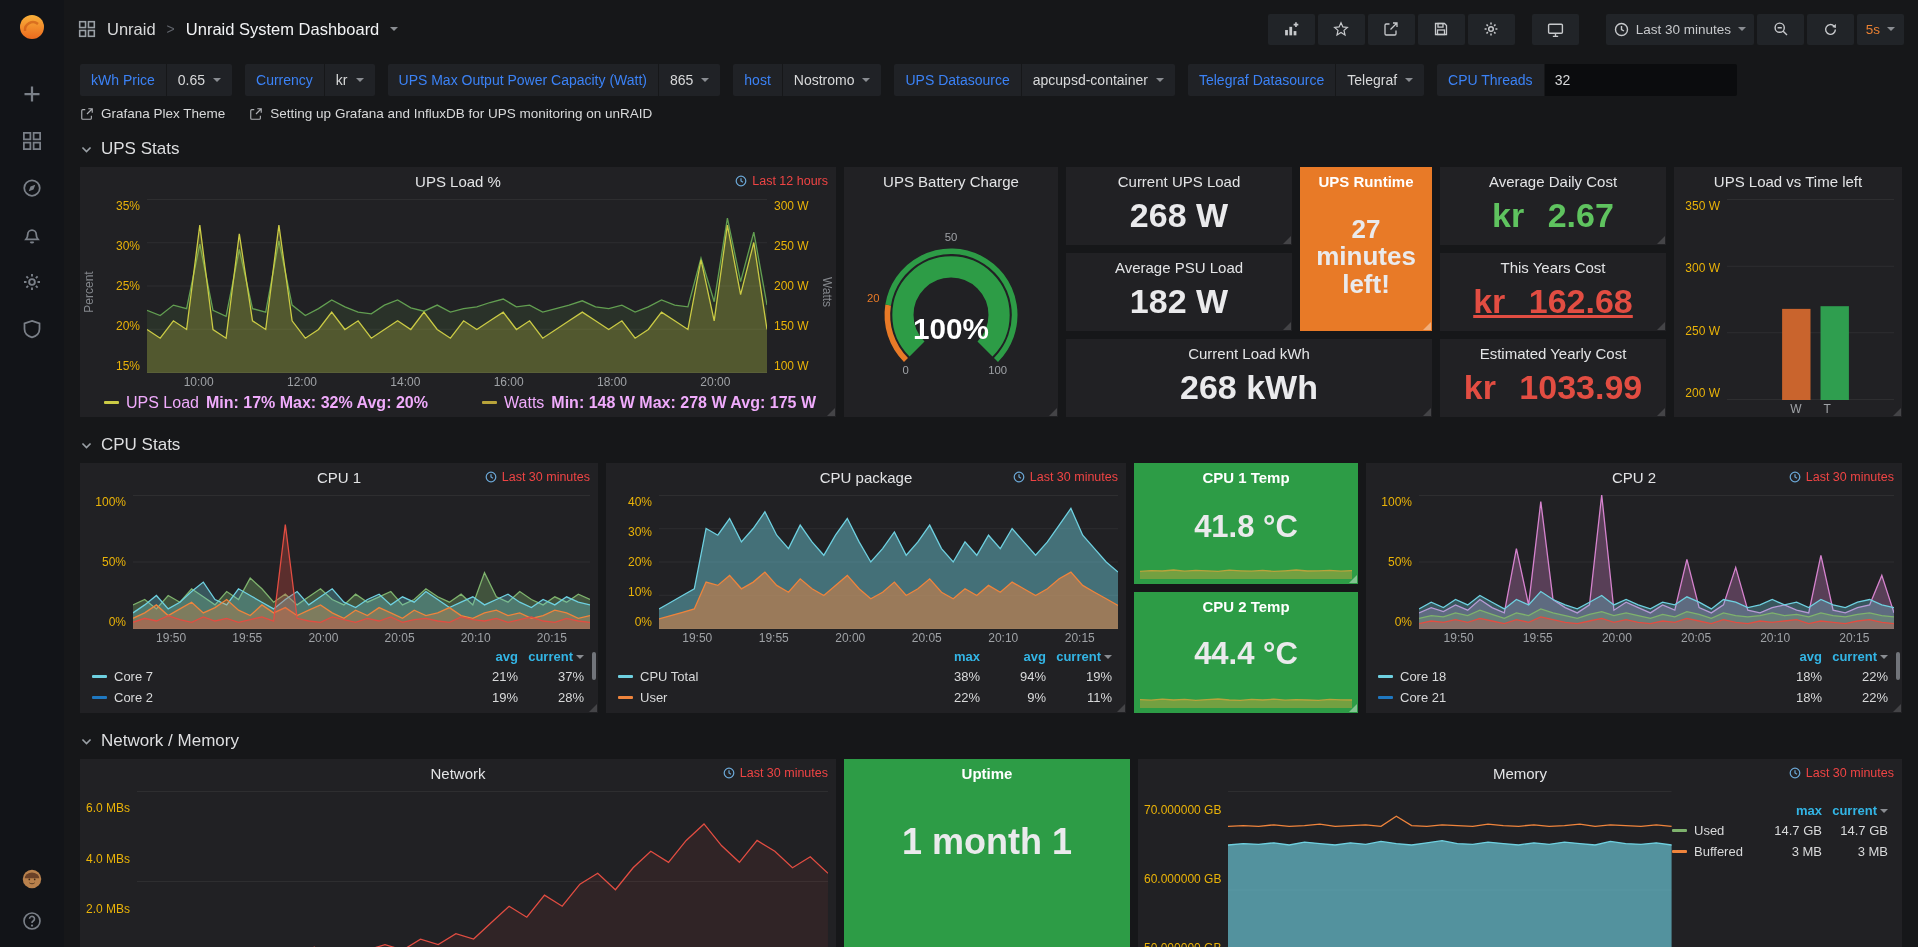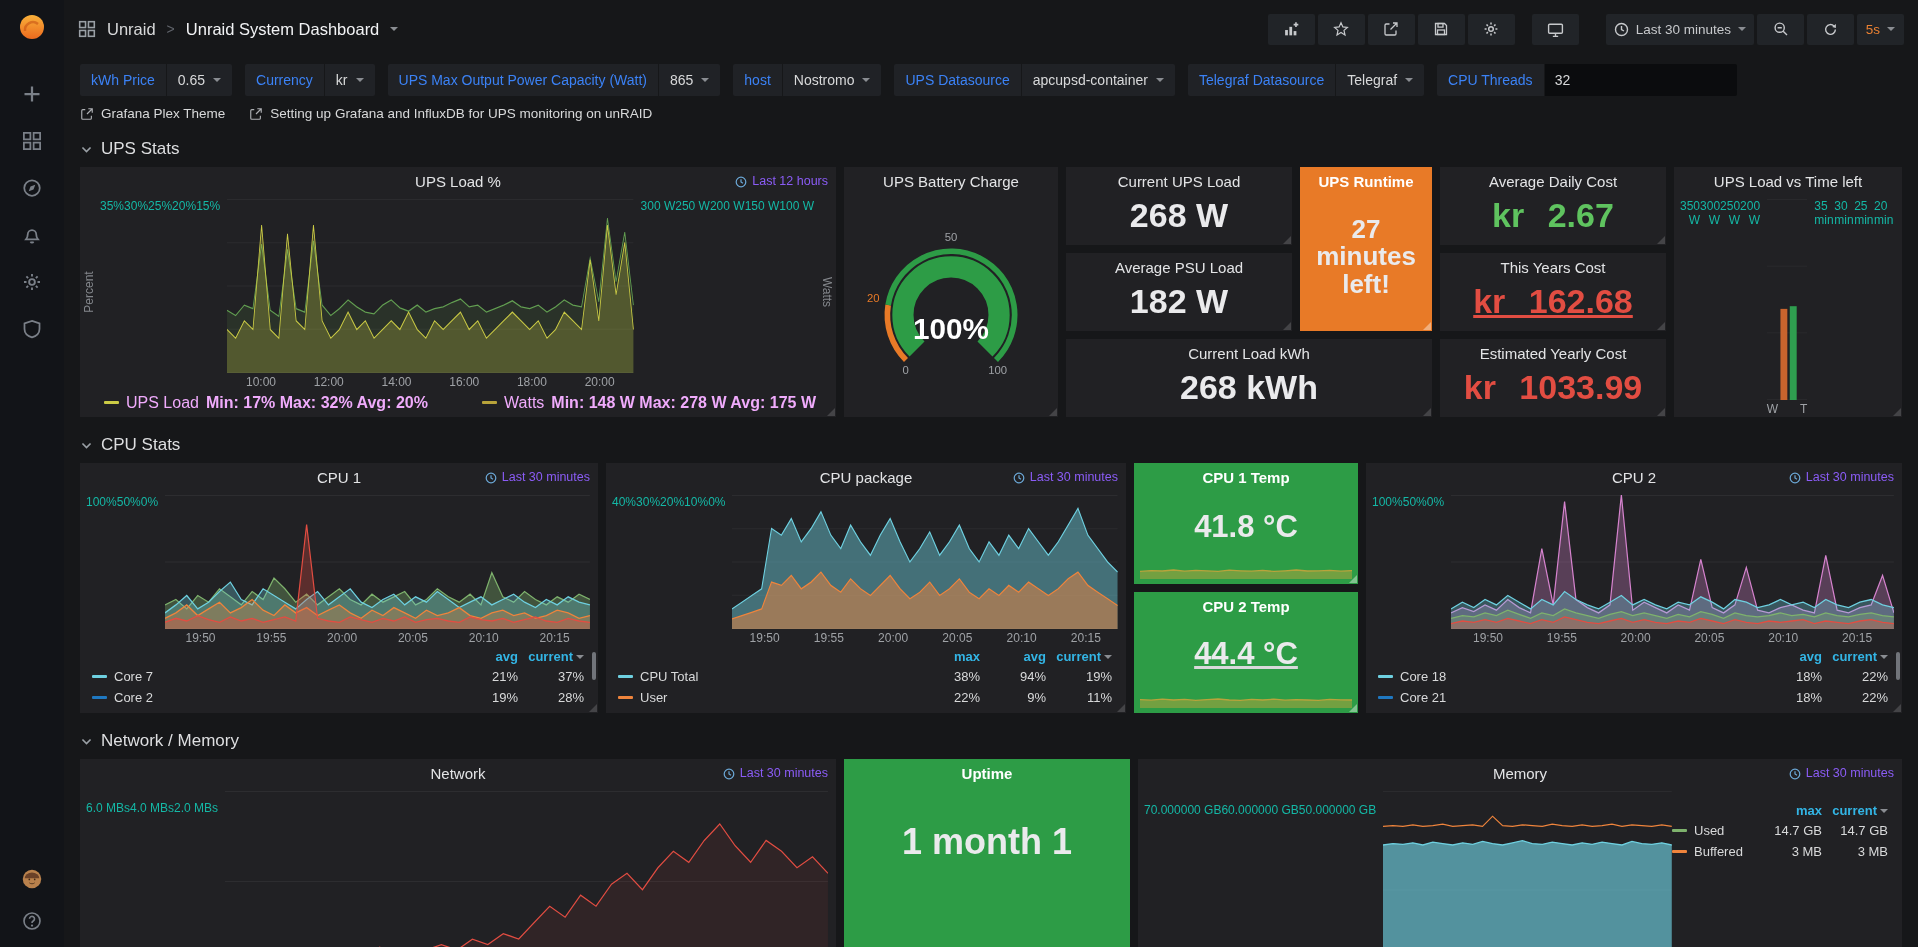--- a/index.html
+++ b/index.html
@@ -45,32 +45,32 @@
   .cpu-grid{grid-template-columns:518px 520px 224px 1fr;grid-template-rows:repeat(2,121px)}
   .cc1{grid-column:1;grid-row:1/3}.cc2{grid-column:2;grid-row:1/3}.cc3r1{grid-column:3;grid-row:1}.cc3r2{grid-column:3;grid-row:2}.cc4{grid-column:4;grid-row:1/3}
   .net-grid{grid-template-columns:756px 286px 1fr;grid-template-rows:230px}
   
   .panel{background:#212124;position:relative;display:flex;flex-direction:column;min-height:0}
   .panel::after{content:'';position:absolute;right:1px;bottom:1px;border-style:solid;border-width:0 0 8px 8px;border-color:transparent transparent rgba(255,255,255,.16) transparent}
   .bgc::after{border-color:transparent transparent rgba(255,255,255,.4) transparent}
   .p-head{height:26px;position:relative;flex:none}
   .p-title{position:absolute;left:0;right:0;top:6px;text-align:center;font-size:15px;font-weight:500;color:#e3e4e6;cursor:pointer}
   .bgc .p-title{color:#fff;font-weight:700}
-  .p-time{position:absolute;right:8px;top:7px;display:flex;align-items:flex-end;gap:5px;color:#8b5cf6;font-size:12.5px;cursor:pointer}
+  .p-time{position:absolute;right:8px;top:7px;display:flex;align-items:center;gap:5px;color:#ef4444;font-size:12.5px;cursor:pointer}
   
   .stat-value{flex:1;display:flex;align-items:center;justify-content:center;font-size:34px;font-weight:700;color:#eaeaec;padding-bottom:6px;text-align:center;line-height:1.05}
   .cost{word-spacing:14px}
   .runtime-value{font-size:26px;padding:0 8px 10px 8px}
   .bigstat{font-size:31px}
   .uptime-value{font-size:36px;align-items:flex-start;padding-top:38px}
   .sparkwrap{position:absolute;left:6px;right:6px;bottom:5px;height:20px}
   .sparkwrap svg{width:100%;height:100%}
   
   .gbody{flex:1;display:grid;grid-template-columns:auto 1fr auto;grid-template-rows:1fr 17px;padding:6px 8px 0 6px;min-height:0}
-  .ycol{grid-row:1;display:flex;flex-direction:row;justify-content:space-between;font-size:12px;color:#14b8a6;text-align:right;padding-right:7px;min-width:40px}
+  .ycol{grid-row:1;display:flex;flex-direction:column;justify-content:space-between;font-size:12px;color:#eab308;text-align:right;padding-right:7px;min-width:40px}
   .ycol.right{text-align:left;padding:0 0 0 7px}
   .plotwrap{grid-row:1;grid-column:2;position:relative;min-width:0}
   .plotwrap svg{position:absolute;inset:0;width:100%;height:100%;cursor:crosshair}
   .xcol{grid-row:2;grid-column:2;display:flex;justify-content:space-around;align-items:center;font-size:12px;color:#9fa2a6}
   .xcol.barlabels{justify-content:center;gap:22px}
   .axis-title{position:absolute;left:2px;top:50%;transform:translateY(-50%) rotate(180deg);writing-mode:vertical-rl;font-size:12px;color:#84878c}
   .axis-title.right{left:auto;right:2px;transform:translateY(-50%)}
   
   .glegend{height:25px;flex:none;display:flex;justify-content:space-between;align-items:center;padding:0 20px 2px 24px;font-size:16px;color:#f0abfc}
   .litem{display:flex;align-items:center;gap:7px;cursor:pointer;white-space:nowrap}
@@ -427,26 +427,20 @@
           <div class="plotwrap">
               <svg viewBox="0 0 120 201" preserveAspectRatio="none">
                 <line x1="0" y1="0.5" x2="120" y2="0.5" stroke="rgba(255,255,255,0.06)"></line>
                 <line x1="0" y1="67.16666666666666" x2="120" y2="67.16666666666666" stroke="rgba(255,255,255,0.06)"></line>
                 <line x1="0" y1="133.83333333333331" x2="120" y2="133.83333333333331" stroke="rgba(255,255,255,0.06)"></line>
                 <line x1="0" y1="200.5" x2="120" y2="200.5" stroke="rgba(255,255,255,0.06)"></line>
                 <rect x="39.6" y="109.88000000000001" width="20.400000000000002" height="91.11999999999999" fill="#c9642d"></rect>
                 <rect x="67.2" y="107.2" width="20.400000000000002" height="93.8" fill="#2f9e4f"></rect>
               </svg>
             </div>
-          <div class="ycol right">
-              <span>35 min</span>
-              <span>30 min</span>
-              <span>25 min</span>
-              <span>20 min</span>
-            </div>
           <div class="xcol barlabels">
               <span>W</span>
               <span>T</span>
             </div>
         </div>
       </div>
 
       <div class="panel gc3r2">
         <div class="p-head">
             <span class="p-title">Average PSU Load</span>
@@ -622,21 +616,21 @@
             <span class="p-title">CPU 1 Temp</span>
           </div>
         <div class="stat-value bigstat" style="padding-bottom:18px">41.8 °C</div>
         <div class="sparkwrap">
             <svg viewBox="0 0 212 20" preserveAspectRatio="none">
               <path d="M0.0 12.4 L11.2 11.6 L22.3 12.0 L33.5 11.0 L44.6 12.2 L55.8 11.4 L66.9 11.8 L78.1 12.4 L89.3 11.2 L100.4 11.8 L111.6 12.2 L122.7 11.4 L133.9 12.4 L145.1 11.8 L156.2 11.0 L167.4 12.0 L178.5 11.8 L189.7 11.4 L200.8 12.2 L212.0 11.6 L212 20 L0 20 Z" fill="#b9a33b" fill-opacity="0.5" stroke="none"></path>
               <path d="M0.0 12.4 L11.2 11.6 L22.3 12.0 L33.5 11.0 L44.6 12.2 L55.8 11.4 L66.9 11.8 L78.1 12.4 L89.3 11.2 L100.4 11.8 L111.6 12.2 L122.7 11.4 L133.9 12.4 L145.1 11.8 L156.2 11.0 L167.4 12.0 L178.5 11.8 L189.7 11.4 L200.8 12.2 L212.0 11.6" fill="none" stroke="#b9a33b" stroke-width="1.3"></path>
             </svg>
           </div>
       </div>
-      <div class="panel cc3r2 bgc" style="background-color: rgb(45, 156, 70); text-decoration: underline;">
+      <div class="panel cc3r2 bgc" style="background-color: rgb(45, 156, 70);">
         <div class="p-head">
             <span class="p-title">CPU 2 Temp</span>
           </div>
         <div class="stat-value bigstat" style="padding-bottom:23px">44.4 °C</div>
         <div class="sparkwrap">
             <svg viewBox="0 0 212 20" preserveAspectRatio="none">
               <path d="M0.0 11.6 L11.2 12.2 L22.3 11.2 L33.5 12.0 L44.6 11.4 L55.8 12.4 L66.9 11.6 L78.1 11.0 L89.3 12.0 L100.4 12.4 L111.6 11.4 L122.7 12.0 L133.9 11.2 L145.1 12.2 L156.2 11.6 L167.4 12.0 L178.5 12.4 L189.7 11.4 L200.8 11.8 L212.0 12.0 L212 20 L0 20 Z" fill="#b9a33b" fill-opacity="0.5" stroke="none"></path>
               <path d="M0.0 11.6 L11.2 12.2 L22.3 11.2 L33.5 12.0 L44.6 11.4 L55.8 12.4 L66.9 11.6 L78.1 11.0 L89.3 12.0 L100.4 12.4 L111.6 11.4 L122.7 12.0 L133.9 11.2 L145.1 12.2 L156.2 11.6 L167.4 12.0 L178.5 12.4 L189.7 11.4 L200.8 11.8 L212.0 12.0" fill="none" stroke="#b9a33b" stroke-width="1.3"></path>
             </svg>
           </div>

